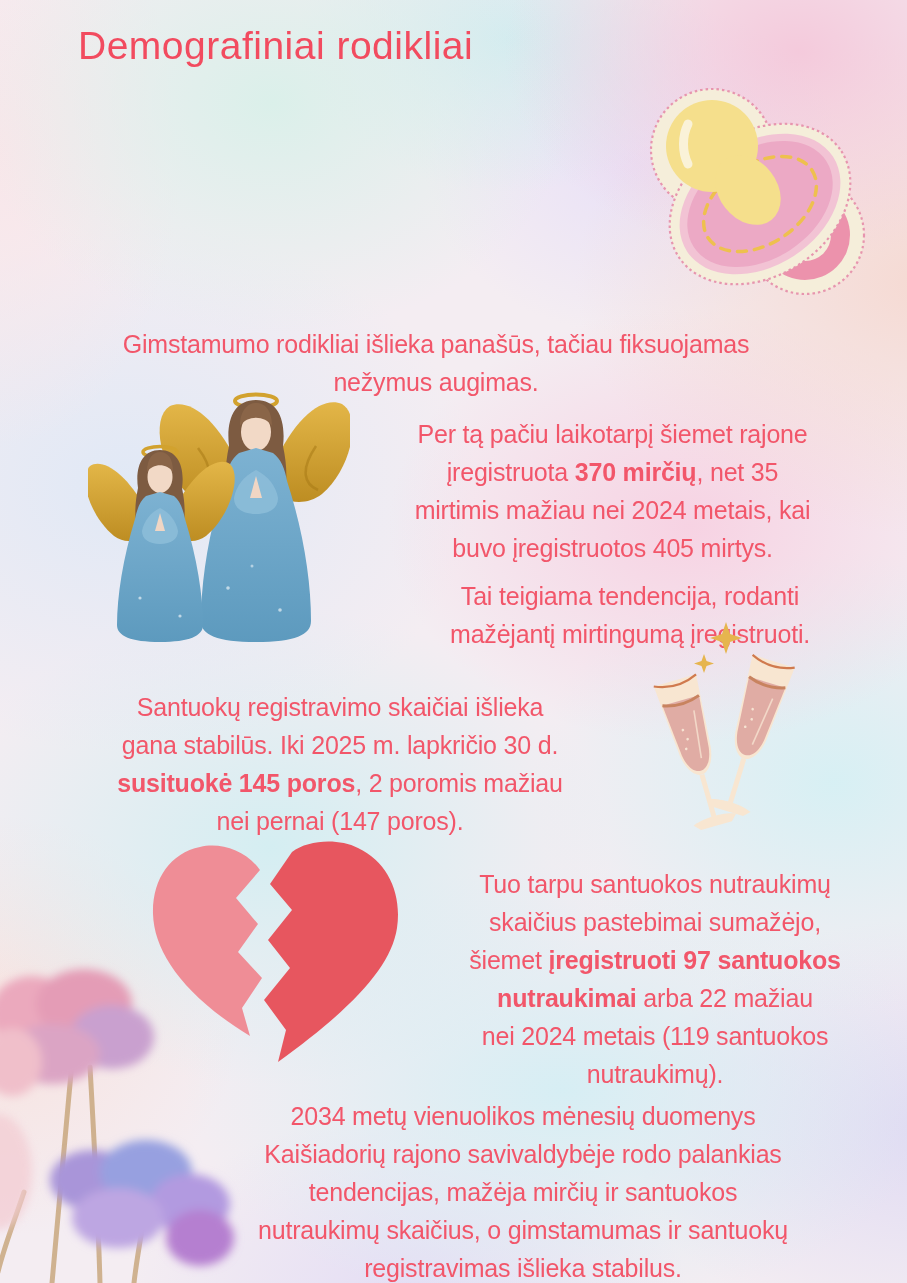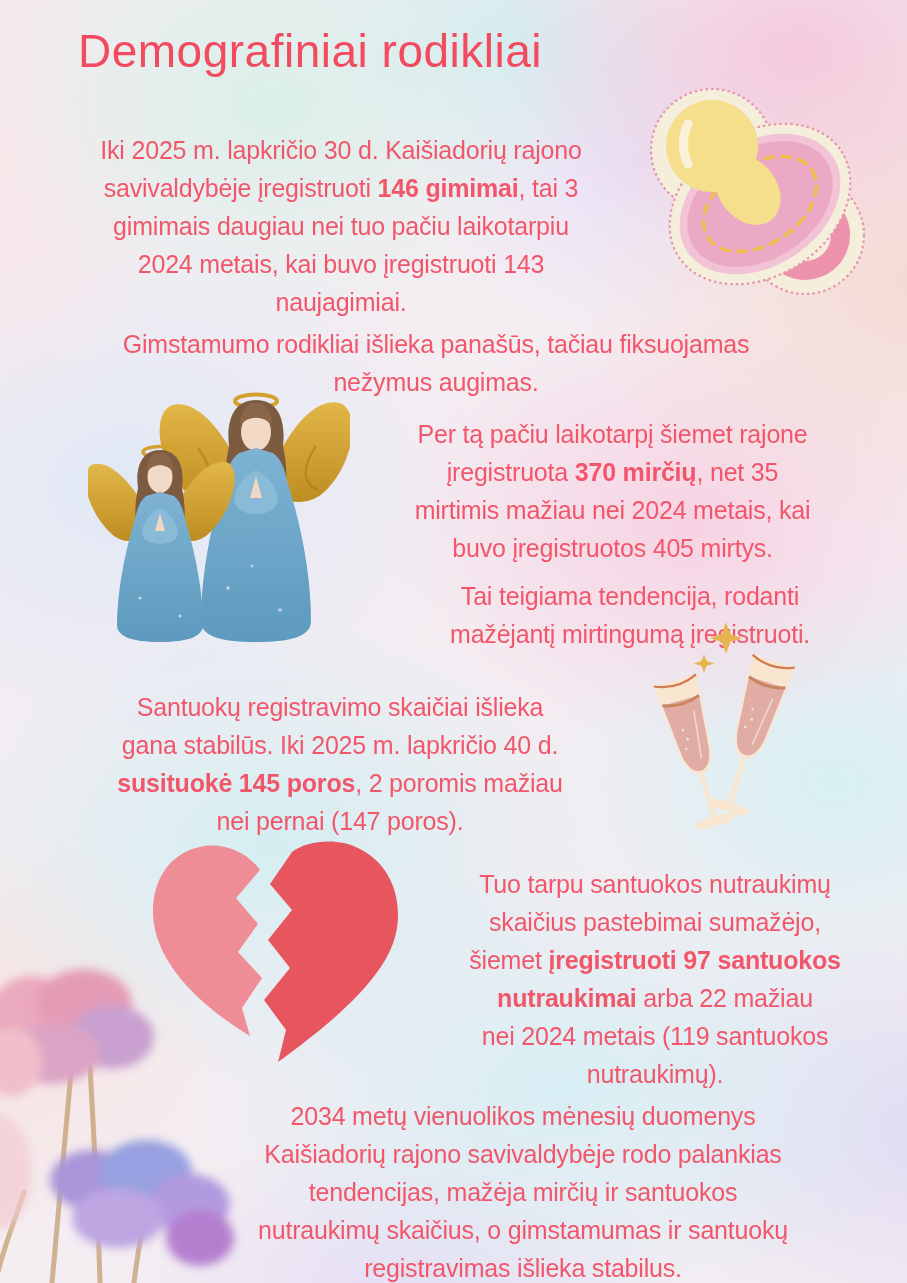--- a/index.html
+++ b/index.html
@@ -18,21 +18,21 @@
       radial-gradient(ellipse 480px 340px at 30% 66%, rgba(209,238,242,.90), transparent 70%),
       radial-gradient(ellipse 430px 330px at 92% 61%, rgba(212,240,244,.90), transparent 70%),
       radial-gradient(ellipse 540px 320px at 62% 85%, rgba(213,238,244,.95), transparent 70%),
       radial-gradient(ellipse 340px 300px at 0% 80%,  rgba(248,226,221,.90), transparent 70%),
       radial-gradient(ellipse 430px 300px at 102% 88%,rgba(222,217,243,.90), transparent 70%),
       radial-gradient(ellipse 400px 260px at 45% 101%,rgba(226,220,245,.90), transparent 70%),
       #f4edf2;
   }
   .title{
     position:absolute;left:78px;top:24px;
-    font-size:46px;font-weight:500;letter-spacing:.5px;
+    font-size:39px;font-weight:500;letter-spacing:.5px;
     color:#f24b5f;margin:0;
   }
   .para{
     position:absolute;color:#f2566a;font-size:25px;line-height:38px;
     text-align:center;white-space:pre-line;letter-spacing:-.2px;
   }
   .para .b{font-weight:700;}
   .p-births    {left:30px;  top:106px;  width:622px;}
   .p-birthtrend{left:16px;   top:300px;  width:840px;}
   .p-deaths    {left:345px; top:390px;  width:535px;}
@@ -65,25 +65,20 @@
       <ellipse cx="112" cy="118" rx="79" ry="55" fill="#eca9c5"></ellipse>
       <ellipse cx="112" cy="118" rx="62" ry="40" fill="none" stroke="#eec04e" stroke-width="3.5" stroke-dasharray="9 8" stroke-linecap="round"></ellipse>
     </g>
     <g>
       <circle cx="64" cy="60" r="46" fill="#f5df8c"></circle>
       <ellipse cx="100" cy="104" rx="29" ry="38" fill="#f5df8c" transform="rotate(-38 100 104)"></ellipse>
       <path d="M40,38 C34,50 34,66 40,78" fill="none" stroke="#faf2d8" stroke-width="9" stroke-linecap="round"></path>
     </g>
   </svg>
 
-  <p class="para p-births"><span>Iki 2025 m. lapkričio 30 d. Kaišiadorių rajono
-savivaldybėje  įregistruoti </span><span class="b">146 gimimai</span><span>, tai 3
-gimimais daugiau nei tuo pačiu laikotarpiu
-2024 metais, kai buvo įregistruoti 143
-naujagimiai.</span></p>
 
   <p class="para p-birthtrend"><span>Gimstamumo rodikliai išlieka panašūs, tačiau fiksuojamas
 nežymus augimas.</span></p>
 
   <svg class="illus i-angels" viewBox="0 0 262 262" role="img" aria-label="two-guardian-angels-watercolor">
     <defs>
       <linearGradient id="dressG" x1="0" y1="0" x2="0" y2="1">
         <stop offset="0" stop-color="#7db2d2"></stop>
           <stop offset="1" stop-color="#5d9abe"></stop>
       </linearGradient>
@@ -126,21 +121,21 @@
 
   <p class="para p-deaths"><span>Per  tą pačiu laikotarpį  šiemet  rajone
 įregistruota  </span><span class="b">370  mirčių</span><span>, net 35
 mirtimis mažiau nei 2024 metais, kai
 buvo įregistruotos 405 mirtys.</span></p>
 
   <p class="para p-deathtrend"><span>Tai teigiama tendencija, rodanti
 mažėjantį mirtingumą įregistruoti.</span></p>
 
   <p class="para p-marriages"><span>Santuokų registravimo skaičiai išlieka
-gana stabilūs. Iki 2025 m. lapkričio 40 d.
+gana stabilūs. Iki 2025 m. lapkričio 30 d.
 </span><span class="b">susituokė 145 poros</span><span>, 2 poromis mažiau
 nei pernai (147 poros).</span></p>
 
   <svg class="illus i-champagne" viewBox="0 0 172 228" role="img" aria-label="clinking-champagne-flutes">
     <g transform="rotate(-16 52 120)">
       <path d="M30,58 L74,58 L68,132 C66,148 58,156 52,156 C46,156 38,148 36,132 Z" fill="#f8e6d1"></path>
       <path d="M33,79 L71,79 L66,132 C64,146 58,152 52,152 C46,152 40,146 38,132 Z" fill="#e0aca4"></path>
       <path d="M33,79 Q52,86 71,79" stroke="#c8835f" stroke-width="3" fill="none"></path>
       <path d="M30,58 Q52,68 74,58" stroke="#d07a4e" stroke-width="2.2" fill="none"></path>
       <path d="M62,92 L56,140" stroke="#f2d8c8" stroke-width="1.6"></path>

